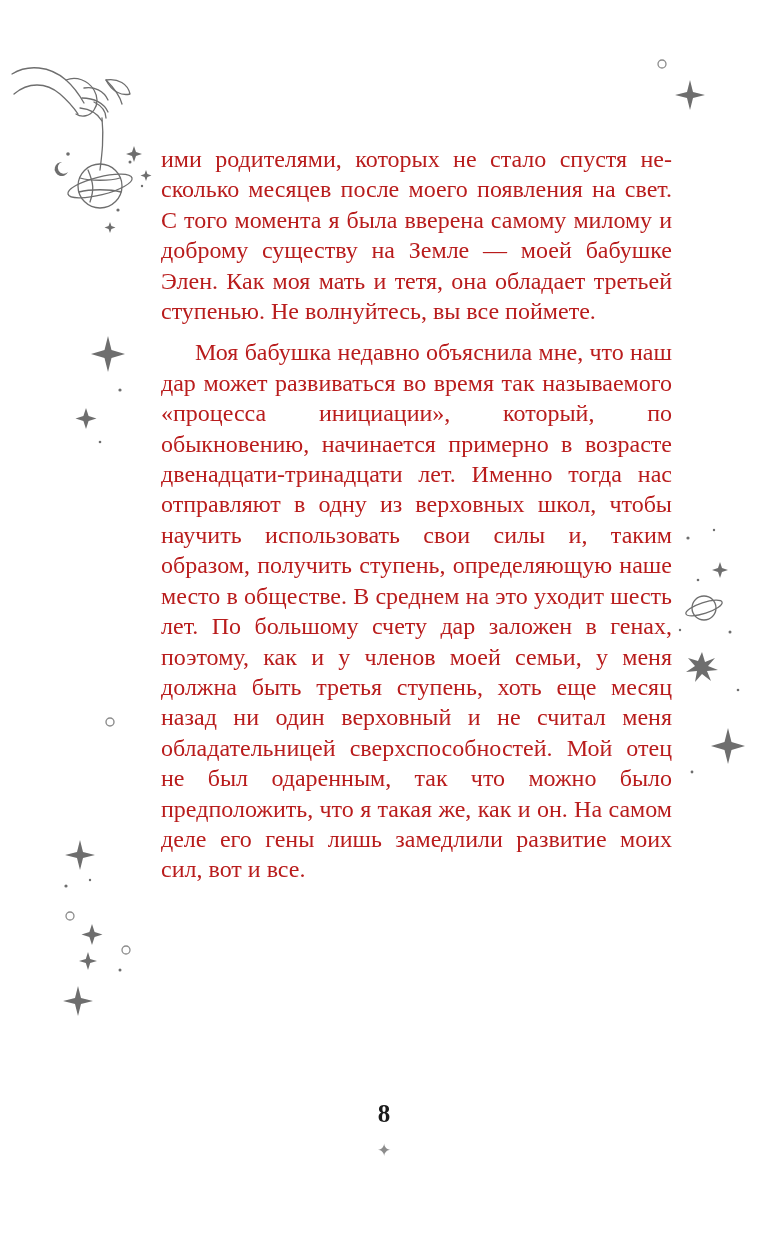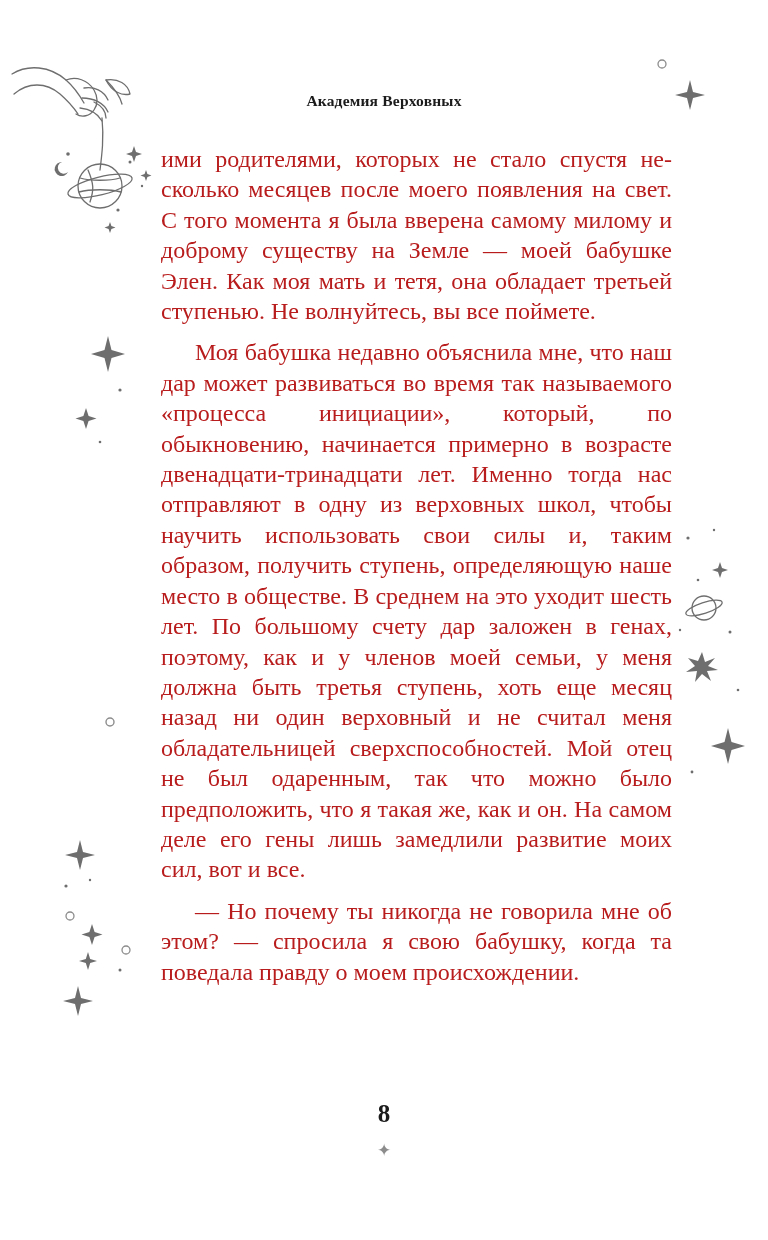--- a/index.html
+++ b/index.html
@@ -188,24 +188,22 @@
 
         <path d="M34 132 L37 142 L47 138 L40 146 L50 150 L39 151 L43 161 L34 154 L27 162 L29 151 L18 152 L27 146 L20 138 L30 141 Z"></path>
         <circle cx="70" cy="170" r="1.3"></circle>
         <path d="M60 208 L63.5 222 L77 226 L63.5 230 L60 244 L56.5 230 L43 226 L56.5 222 Z"></path>
         <circle cx="24" cy="252" r="1.4"></circle>
       </g>
     </svg>
 
   </div>
 
-  <div class="running-head">Академия Верховных</div>
 
   <div class="text-col">
     <p class="para">ими родителями, которых не стало спустя не­сколько месяцев после моего появления на свет. С того момента я была вверена самому милому и доброму существу на Земле — моей бабушке Элен. Как моя мать и тетя, она обла­дает третьей ступенью. Не волнуйтесь, вы все поймете.</p>
     <p class="para indent">Моя бабушка недавно объяснила мне, что наш дар может развиваться во время так на­зываемого «процесса инициации», который, по обыкновению, начинается примерно в воз­расте двенадцати-тринадцати лет. Именно то­гда нас отправляют в одну из верховных школ, чтобы научить использовать свои силы и, та­ким образом, получить ступень, определяю­щую наше место в обществе. В среднем на это уходит шесть лет. По большому счету дар зало­жен в генах, поэтому, как и у членов моей се­мьи, у меня должна быть третья ступень, хоть еще месяц назад ни один верховный и не счи­тал меня обладательницей сверхспособностей. Мой отец не был одаренным, так что можно было предположить, что я такая же, как и он. На самом деле его гены лишь замедлили раз­витие моих сил, вот и все.</p>
-    <p class="para indent">— Но почему ты никогда не говорила мне об этом? — спросила я свою бабушку, когда та поведала правду о моем происхождении.</p>
   </div>
 
   <div class="folio">8</div>
   <div class="folio-orn">✦</div>
 
 </div>
 
 </body></html>

